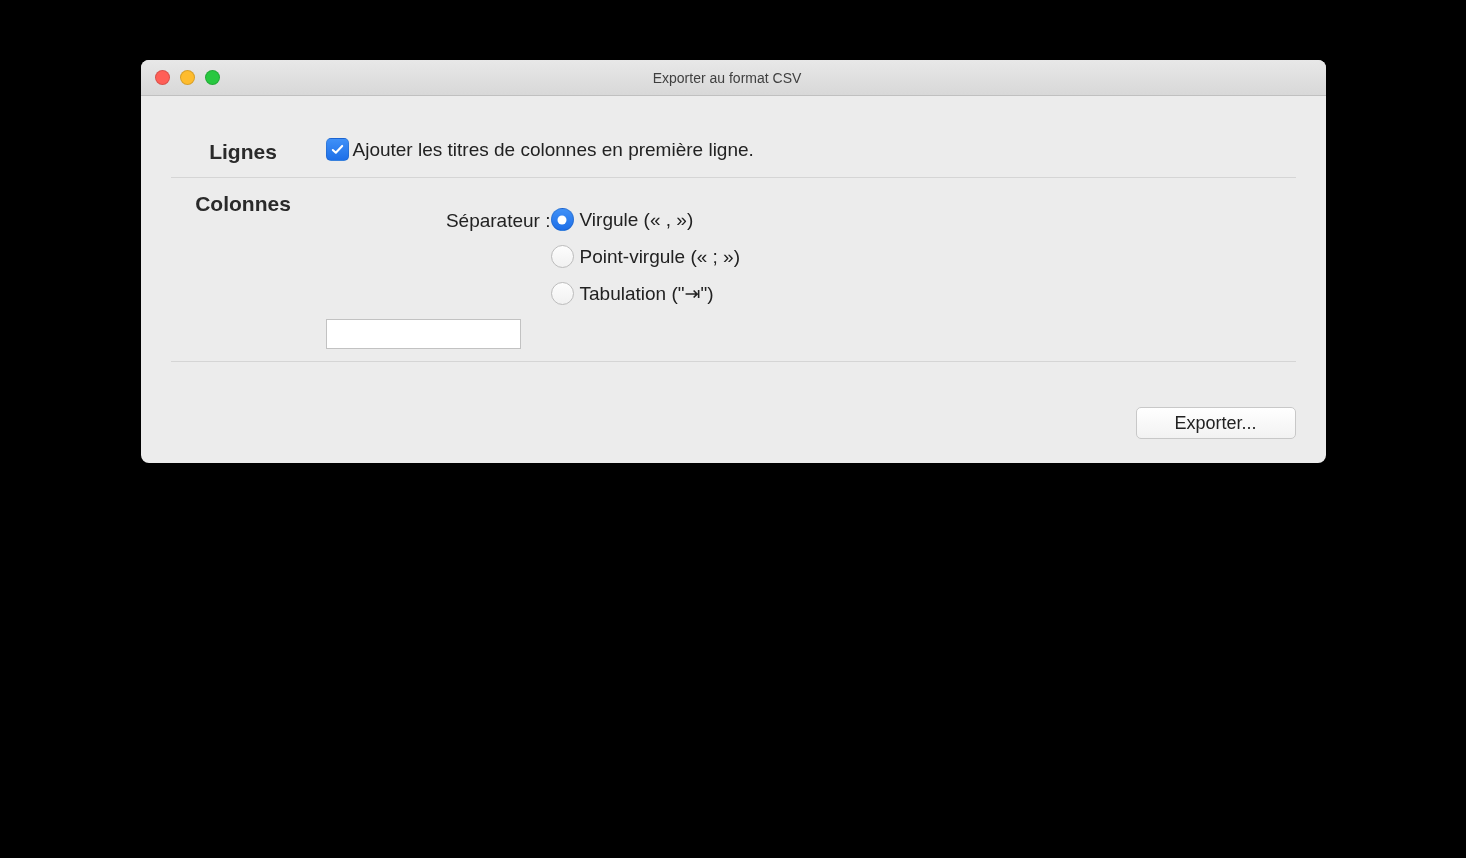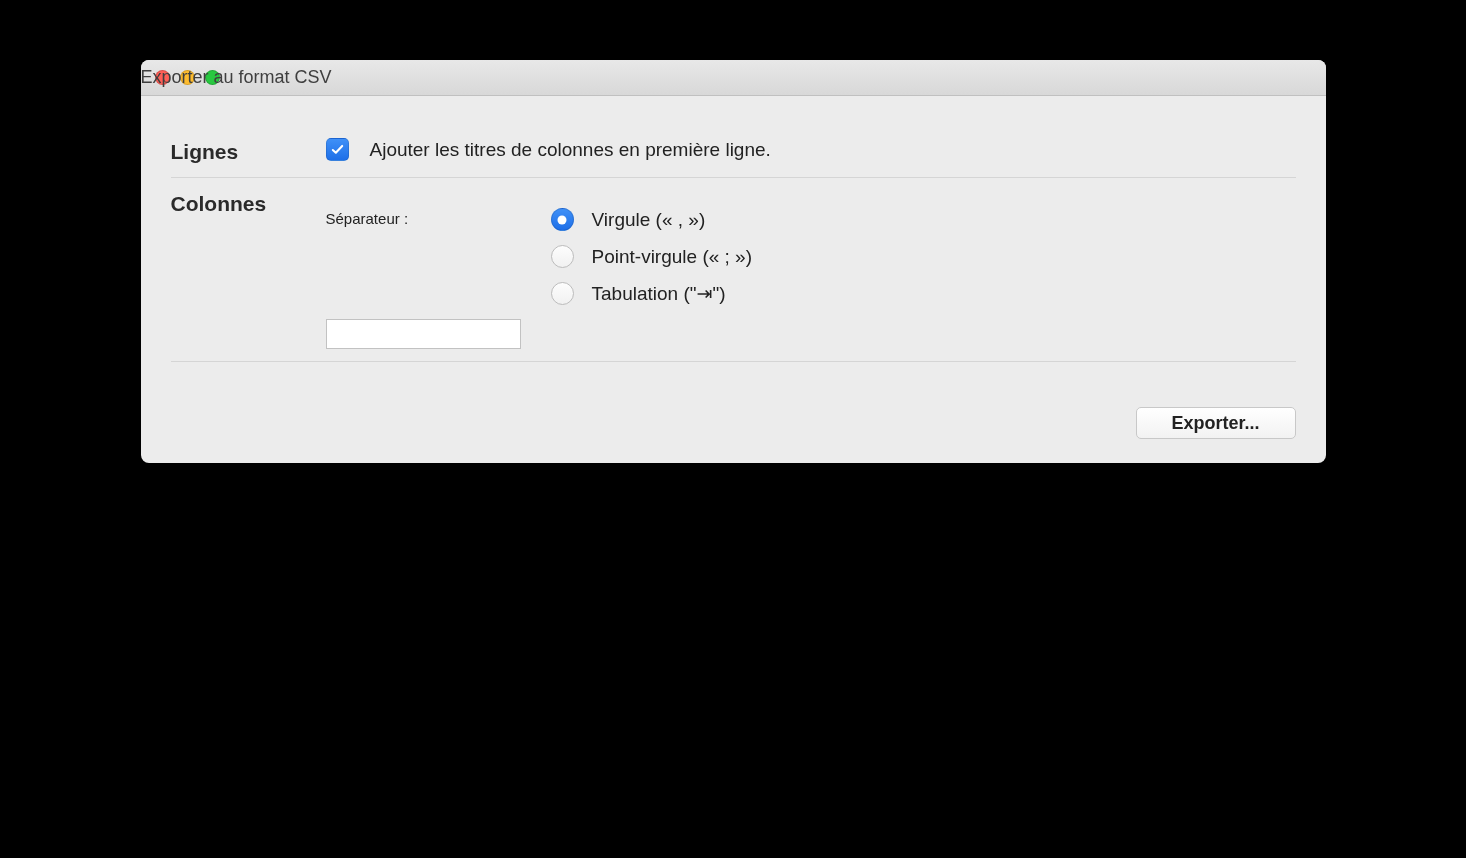--- a/index.html
+++ b/index.html
@@ -39,69 +39,69 @@
       width: 15px;
       height: 15px;
       border-radius: 50%;
     }
     .tl-close { background: #ff5f57; border: 0.5px solid rgba(0,0,0,0.15); }
     .tl-min   { background: #febc2e; border: 0.5px solid rgba(0,0,0,0.15); }
     .tl-zoom  { background: #28c840; border: 0.5px solid rgba(0,0,0,0.15); }
     .title {
       position: absolute;
       left: 0; right: 12px;
-      text-align: left;
-      font-size: 18px;
+      text-align: center;
+      font-size: 14px;
       color: #3f3f3f;
       pointer-events: none;
     }
     .content {
       padding: 30px 30px 24px 30px;
     }
     .section {
       display: flex;
       align-items: flex-start;
       padding: 12px 0;
     }
     .section + .section { border-top: 1px solid #d5d5d5; }
     .divider-bottom { border-bottom: 1px solid #d5d5d5; }
     .section-label {
       width: 155px;
-      text-align: left;
+      text-align: center;
       font-weight: 700;
       font-size: 21px;
       padding-right: 10px;
       padding-top: 2px;
       color: #2a2a2a;
     }
     .section-body {
       flex: 1;
     }
     .row {
       display: flex;
       align-items: center;
-      gap: 21px;
+      gap: 4px;
       margin-bottom: 4px;
     }
     .checkbox {
       width: 23px;
       height: 23px;
       border-radius: 5px;
       background: linear-gradient(#3f90f7, #1e6fe8);
       border: 0.5px solid rgba(0,0,0,0.1);
       display: flex;
       align-items: center;
       justify-content: center;
       flex-shrink: 0;
     }
     .checkbox svg { width: 15px; height: 15px; }
     .radio-row {
       display: flex;
       align-items: center;
-      gap: 18px;
+      gap: 6px;
       margin-bottom: 14px;
     }
     .radio {
       width: 23px;
       height: 23px;
       border-radius: 50%;
       background: linear-gradient(#fdfdfd, #f1f1f1);
       border: 1px solid #bcbcbc;
       flex-shrink: 0;
       position: relative;
@@ -119,23 +119,24 @@
       top: 50%; left: 50%;
       transform: translate(-50%, -50%);
     }
     .sub-grid {
       display: grid;
       grid-template-columns: 225px 1fr;
       row-gap: 0;
       margin-top: 18px;
     }
     .sub-label {
-      font-size: 15px;
+      font-size: 19px;
       color: #222;
       padding-top: 2px;
+      text-align: right;
     }
     .radio-list { }
     .text-input {
       width: 195px;
       height: 30px;
       border: 1px solid #c2c2c2;
       background: #fff;
       font-size: 17px;
       padding: 3px 6px;
     }
@@ -148,21 +149,20 @@
       min-width: 160px;
       height: 32px;
       background: linear-gradient(#ffffff, #f2f2f2);
       border: 1px solid #c8c8c8;
       border-radius: 5px;
       font-size: 18px;
       color: #222;
       padding: 0 20px;
       cursor: default;
       font-family: inherit;
-      font-weight: bold;
     }
     .opt-label { font-size: 19px; }
   </style>
 </head>
 <body>
 
 <div class="window">
   <div class="titlebar">
     <div class="traffic-lights">
       <div class="traffic-light tl-close"></div>

